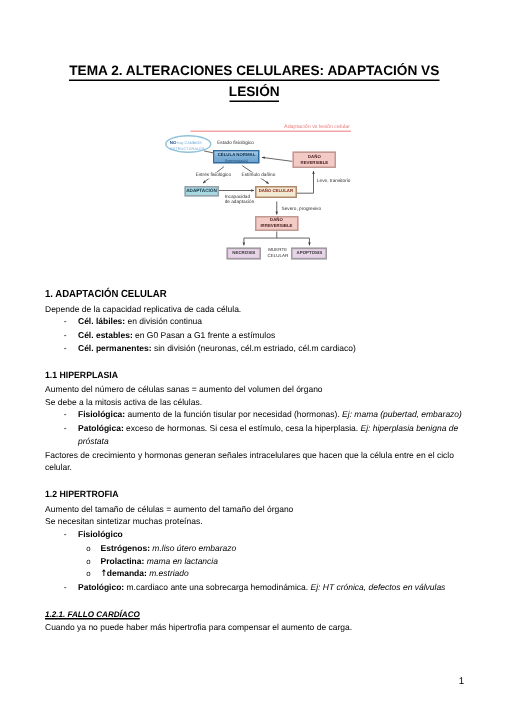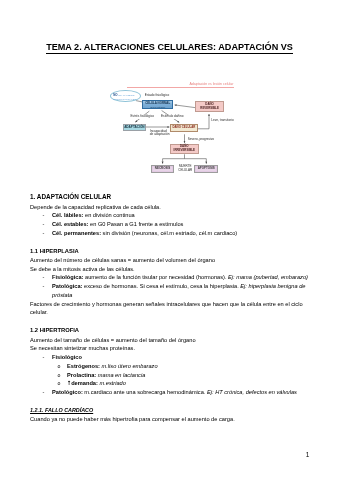--- a/index.html
+++ b/index.html
@@ -62,20 +62,21 @@
   .l-leve{left:124.8px;top:38.5px;}
   .l-severo{left:101.2px;top:57.3px;}
   .l-muerte{left:92.2px;top:85.4px;text-align:center;width:14px;font-size:3.0px;line-height:3.75px;background:none;padding:0;}
 </style>
 </head>
 <body>
 
 <div class="page">
   <div class="title">
     <div class="tline"><span>TEMA 2. ALTERACIONES CELULARES: ADAPTACIÓN VS</span></div>
+    <div class="tline"><span>LESIÓN</span></div>
   </div>
 
   <div class="diagram">
     <div class="dg-caption">Adaptación vs lesión celular</div>
     <div class="dg-rule"></div>
 
     <svg class="dg-svg" viewBox="0 0 205 100" width="205" height="100">
       <defs>
         <marker id="ah" markerWidth="5" markerHeight="5" refX="3.7" refY="1.7" orient="auto">
           <path d="M0.2,0.2 L3.9,1.7 L0.2,3.2 L0.9,1.7 z" fill="#3f3f3f"></path>

